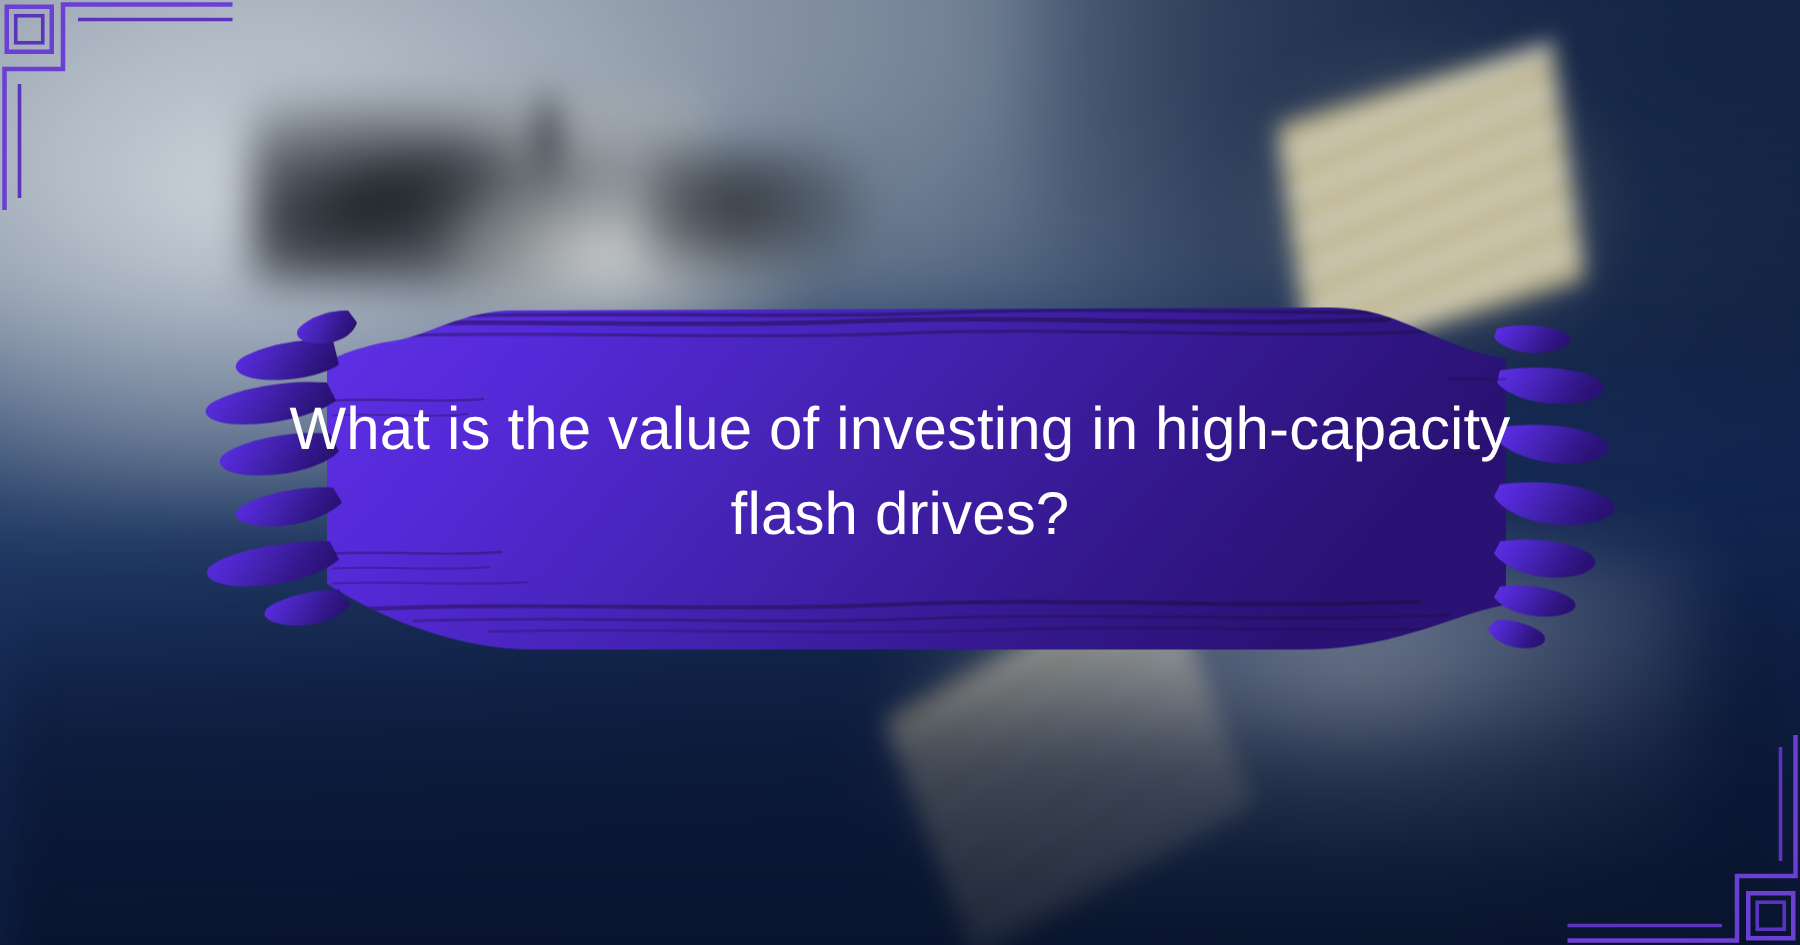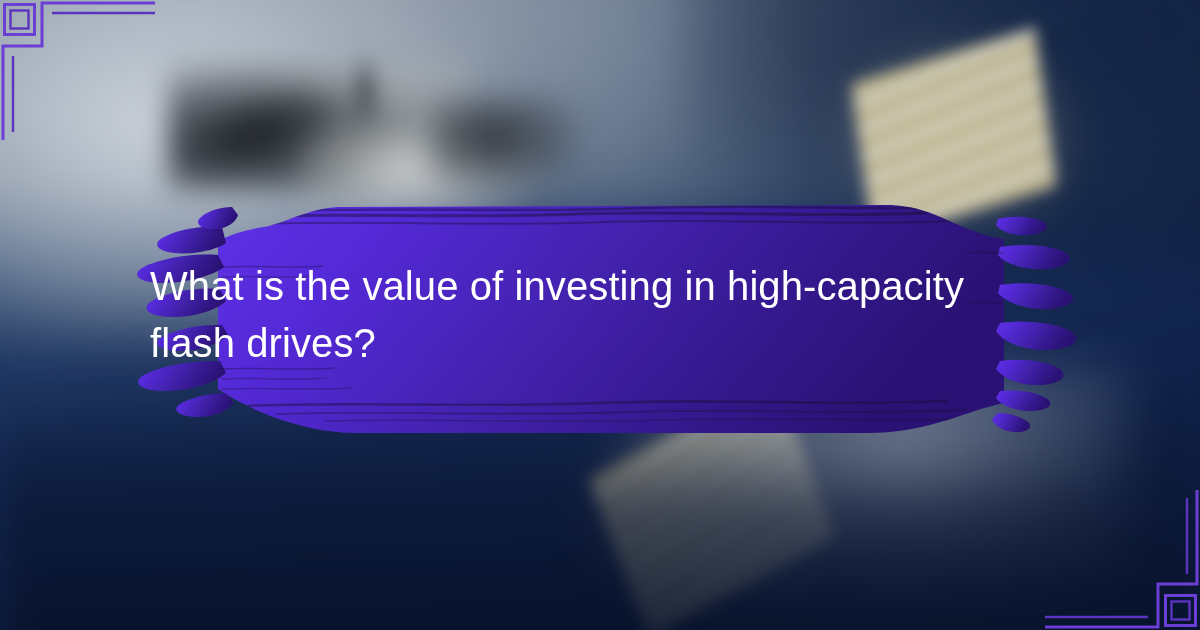--- a/index.html
+++ b/index.html
@@ -185,20 +185,21 @@
     width: 884px;
     height: 248px;
   }
   .banner svg { display: block; width: 100%; height: 100%; overflow: visible; }
 
   .title-wrap {
     position: absolute;
     left: 150px;
     top: 258px;
     width: 900px;
+    text-align: center;
     pointer-events: none;
   }
   .title {
     margin: 0;
     color: #ffffff;
     font-size: 40px;
     font-weight: 400;
     line-height: 1.42;
     letter-spacing: 0.1px;
     font-family: "Liberation Sans", sans-serif;

